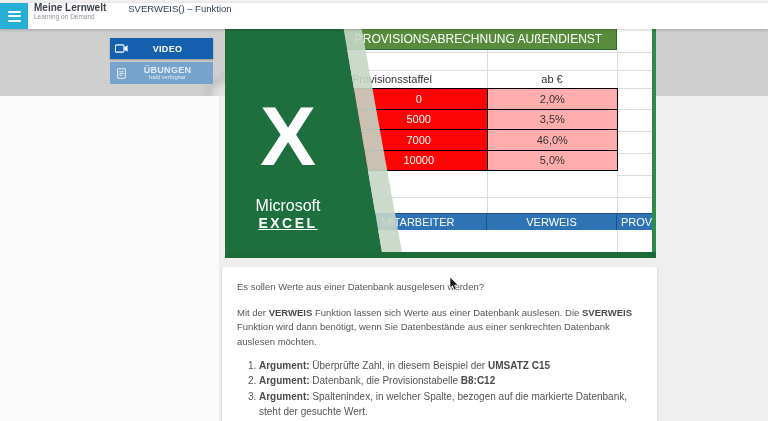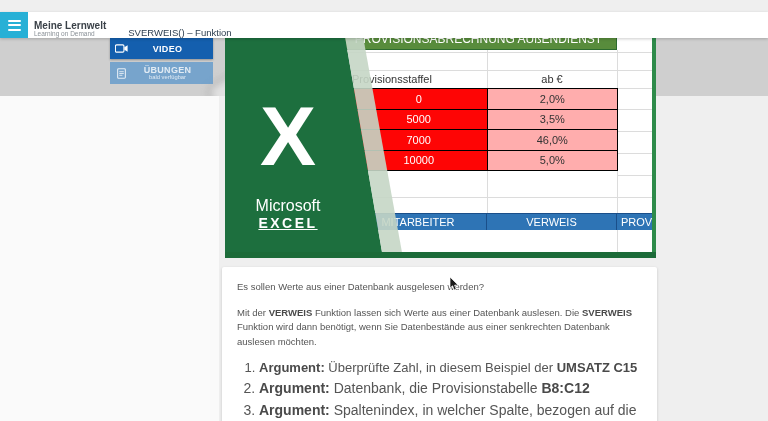--- a/index.html
+++ b/index.html
@@ -9,22 +9,22 @@
 
   
   .banner { position:absolute; left:0; top:26px; width:768px; height:70px; background:#cfcfcf; overflow:hidden; }
   .banner .keys { position:absolute; left:-60px; top:-60px; width:900px; height:260px;
     transform:rotate(-32deg); filter:blur(3px); opacity:.9; }
   .banner .key { position:absolute; width:52px; height:40px; background:#e3e3e3; border-radius:5px;
     box-shadow:0 4px 0 #9b9b9b, 0 0 0 6px #bfbfbf; }
   .left-pane { position:absolute; left:0; top:96px; width:219px; height:325px; background:#fafafa; }
 
   
-  .header { position:absolute; left:0; top:12px; width:768px; height:26px; background:#ffffff;
-    box-shadow:0 1px 3px rgba(0,0,0,.2); z-index:40; display:flex; align-items:flex-end; }
+  .header { position:absolute; left:0; top:3px; width:768px; height:26px; background:#ffffff;
+    box-shadow:0 1px 3px rgba(0,0,0,.2); z-index:40; display:flex; align-items:flex-start; }
   .burger { width:28px; height:26px; background:#27b0d6; display:flex; flex-direction:column;
     justify-content:center; align-items:center; gap:2.5px; cursor:pointer; flex:0 0 auto; }
   .burger span { display:block; width:13px; height:2px; background:#fff; border-radius:1px; }
   .logo { margin-left:6px; line-height:1.05; }
   .logo .l1 { font-size:10px; font-weight:bold; color:#3a4148; }
   .logo .l2 { font-size:6.5px; color:#8a9197; }
   .page-title { margin-left:22px; font-size:9.5px; color:#2d3e50; }
   .header-right { margin-left:auto; display:flex; align-items:center; gap:10px; padding-right:12px; }
   .feedback-btn { border:1px solid #dd5a50; color:#d9534f; background:#fff; border-radius:10px;
     font-size:8.5px; padding:2.5px 10px; cursor:pointer; font-family:inherit; }
@@ -77,22 +77,22 @@
   .xl-ms { font-size:16px; font-weight:300; margin-top:20px; }
   .xl-excel { font-size:14px; font-weight:bold; letter-spacing:2.5px;text-decoration:underline; }
 
   
   .card { position:absolute; left:222px; top:267px; width:435px; height:170px; background:#fff;
     border-radius:2px; box-shadow:0 1px 3px rgba(0,0,0,.18); padding:13px 15px; color:#555; z-index:20; }
   .card p { font-size:9.5px; line-height:1.55; }
   .q { margin-bottom:11px; }
   .card b { color:#4a4a4a; }
   .args { margin:8px 0 0 22px; }
-  .args li { font-size:14px; line-height:1.55; }
-  .args li.small { font-size:13px; }
+  .args li { font-size:10px; line-height:1.55; }
+  .args li.small { font-size:10px; }
   .example { margin-left:55px; margin-top:1px; }
 
   .cursor { position:absolute; left:449px; top:277px; z-index:50; }
 </style>
 </head>
 <body>
 
 <div id="screen">
 
   <div class="banner">

